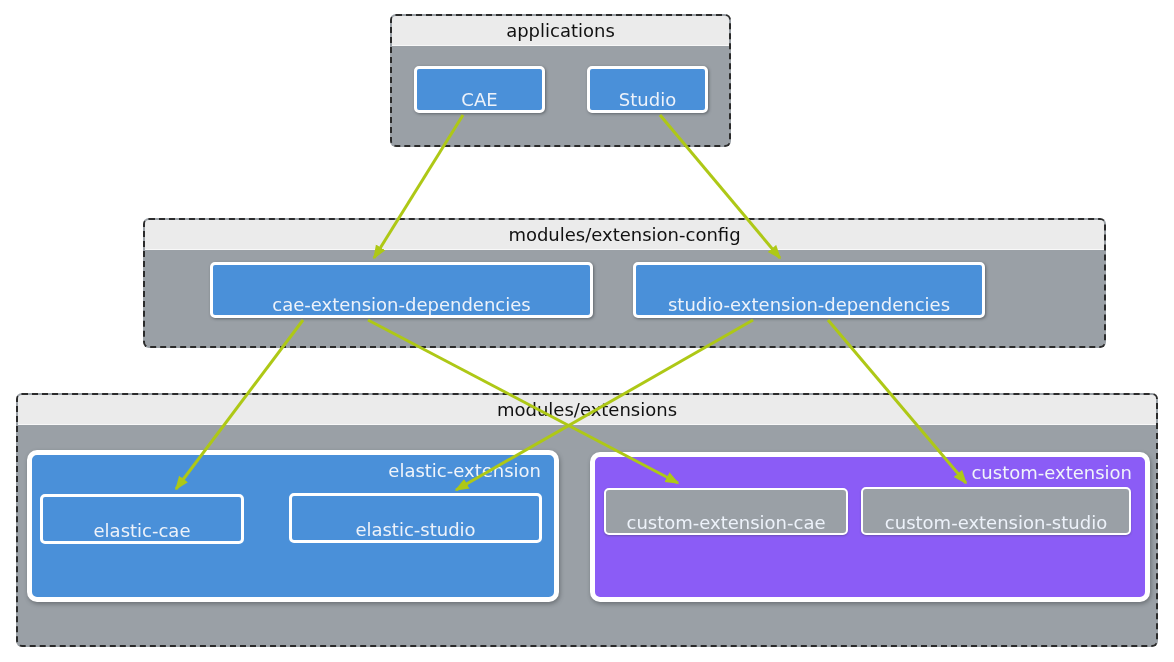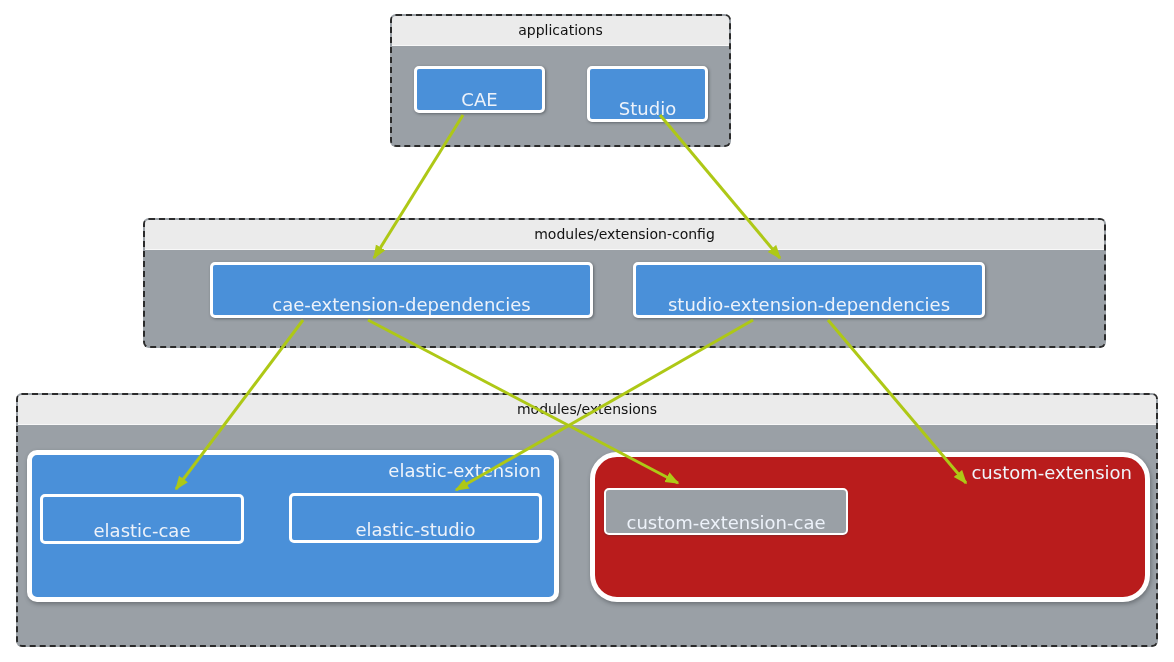--- a/index.html
+++ b/index.html
@@ -6,52 +6,52 @@
   .stage{
     position:relative;width:1174px;height:662px;background:#ffffff;
     font-family:"DejaVu Sans","Liberation Sans",sans-serif;overflow:hidden;
   }
   .edges-svg{position:absolute;left:0;top:0;width:1174px;height:662px;pointer-events:none;z-index:5;}
   .container{
     position:absolute;box-sizing:border-box;background:#9aa0a6;
     border:2px dashed #2b2b2b;border-radius:6px;z-index:1;
   }
   .container-title{
-    background:#ebebeb;color:#111;text-align:center;font-size:14px;
+    background:#ebebeb;color:#111;text-align:center;font-size:18px;
     height:29px;line-height:29px;border-bottom:1px solid #f8f8f8;
     border-radius:4px 4px 0 0;white-space:nowrap;overflow:hidden;
   }
   .node{
     position:absolute;box-sizing:border-box;display:flex;align-items:flex-end;justify-content:center;
     background:#4a90d9;border:3px solid #ffffff;border-radius:5px;
     color:#edf2fa;font-size:18px;white-space:nowrap;
     box-shadow:1px 1px 3px rgba(50,55,60,0.55);z-index:2;
   }
   .node.gray{background:#9aa0a6;border-width:2px;box-shadow:0 1px 2px rgba(50,55,60,0.35);}
   .group{
     position:absolute;box-sizing:border-box;border:5px solid #ffffff;border-radius:10px;
     box-shadow:1px 2px 4px rgba(50,55,60,0.45);z-index:2;
   }
   .group.blue{background:#4a90d9;}
-  .group.gray{background:#b91c1c;border-radius:27px;}
+  .group.gray{background:#8b5cf6;}
   .group-title{
     position:absolute;top:5px;right:13px;color:#f0f4fa;font-size:18px;white-space:nowrap;
   }
 </style>
 </head>
 <body>
 
 <div class="stage">
 
   <div class="container" style="left:390px;top:14px;width:341px;height:133px;">
     <div class="container-title">applications</div>
     <div class="node" style="left:22px;top:50px;width:131px;height:47px;">
       <span>CAE</span>
     </div>
-    <div class="node" style="left:195px;top:50px;width:121px;height:56px;">
+    <div class="node" style="left:195px;top:50px;width:121px;height:47px;">
       <span>Studio</span>
     </div>
   </div>
 
   <div class="container" style="left:123px;top:218px;width:963px;height:130px;margin-left:20px;">
     <div class="container-title">modules/extension-config</div>
     <div class="node" style="left:65px;top:42px;width:383px;height:56px;">
       <span>cae-extension-dependencies</span>
     </div>
     <div class="node" style="left:488px;top:42px;width:352px;height:56px;">
@@ -70,20 +70,23 @@
       <div class="node" style="left:257px;top:38px;width:253px;height:50px;box-shadow:none;">
         <span>elastic-studio</span>
       </div>
     </div>
 
     <div class="group gray" style="left:572px;top:57px;width:560px;height:150px;">
       <div class="group-title">custom-extension</div>
       <div class="node gray" style="left:9px;top:31px;width:244px;height:47px;">
         <span>custom-extension-cae</span>
       </div>
+      <div class="node gray" style="left:266px;top:30px;width:270px;height:48px;">
+        <span>custom-extension-studio</span>
+      </div>
     </div>
   </div>
 
   <svg class="edges-svg" viewBox="0 0 1174 662" xmlns="http://www.w3.org/2000/svg">
       <defs>
         <marker id="ah" markerUnits="userSpaceOnUse" markerWidth="15" markerHeight="12" refX="12.5" refY="5.5" orient="auto">
           <polygon points="0,0 14,5.5 0,11" fill="#aec816"></polygon>
         </marker>
       </defs>
       <line x1="463" y1="115" x2="374" y2="258" stroke="#aec816" stroke-width="3" marker-end="url(#ah)"></line>

